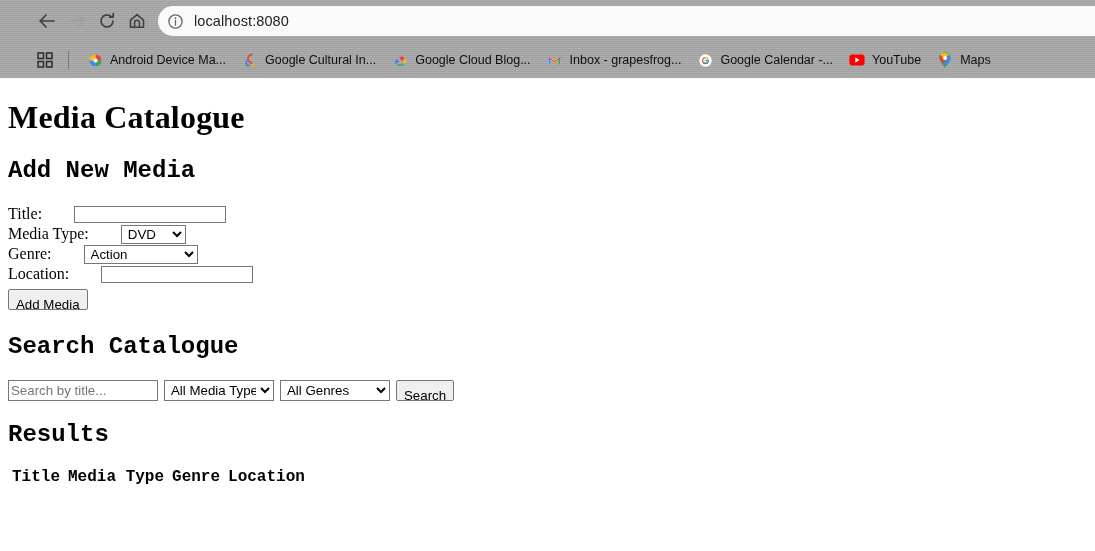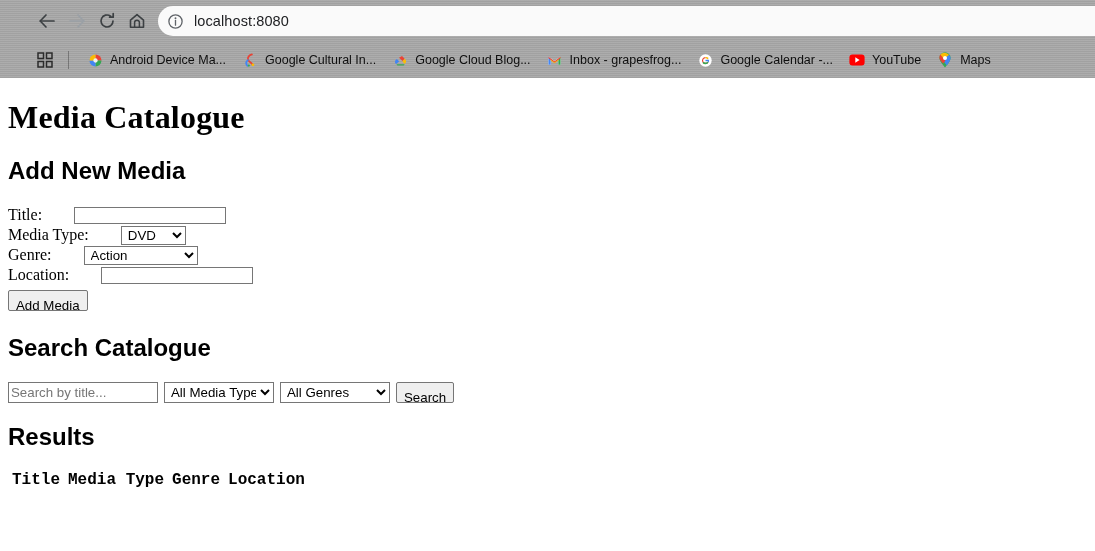--- a/index.html
+++ b/index.html
@@ -137,21 +137,21 @@
     font-weight: bold;
     margin: 21px 0 21px 0;
     font-family: "Liberation Serif", serif;
     color: #000;
     letter-spacing: 0.2px;
   }
   h2.section-title {
     font-size: 24px;
     font-weight: bold;
     margin: 20px 0 20px 0;
-    font-family: Liberation Sans, sans-serif;
+    font-family: Liberation Mono, monospace;
     color: #000;
   }
 
   .form-row {
     font-size: 16px;
     color: #000;
     line-height: 20px;
     margin-bottom: 0;
     display: flex;
     align-items: center;

